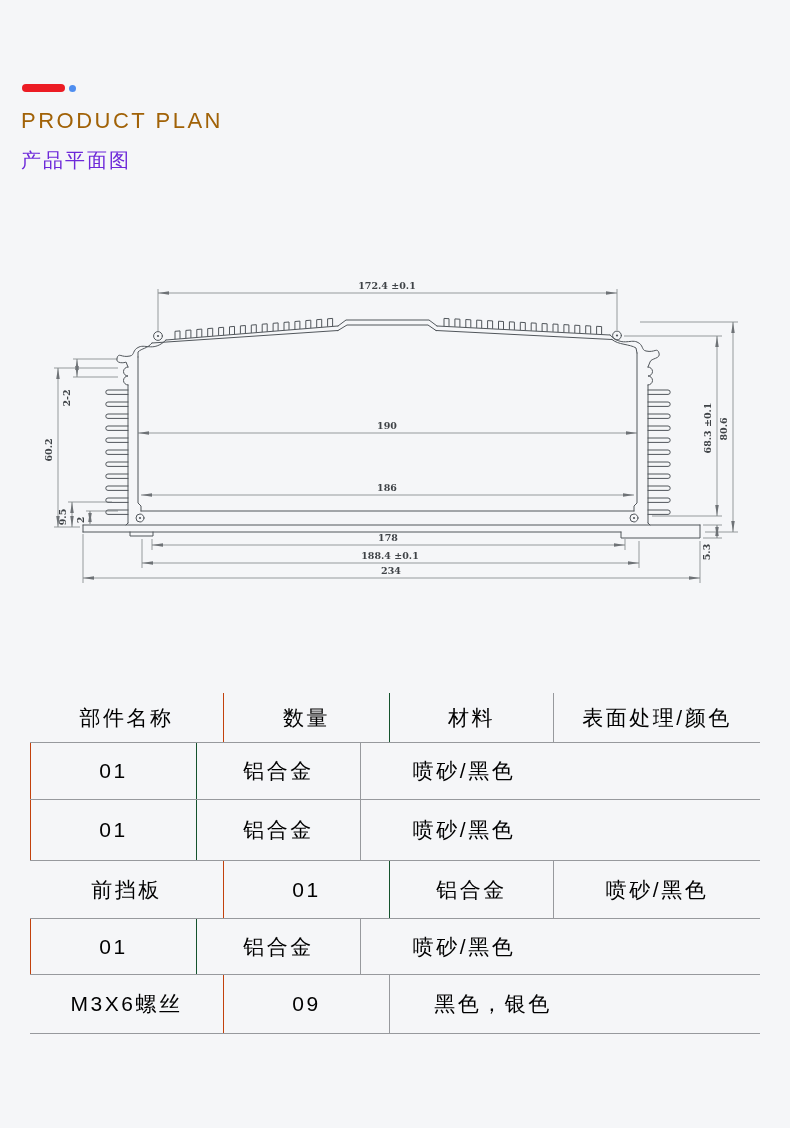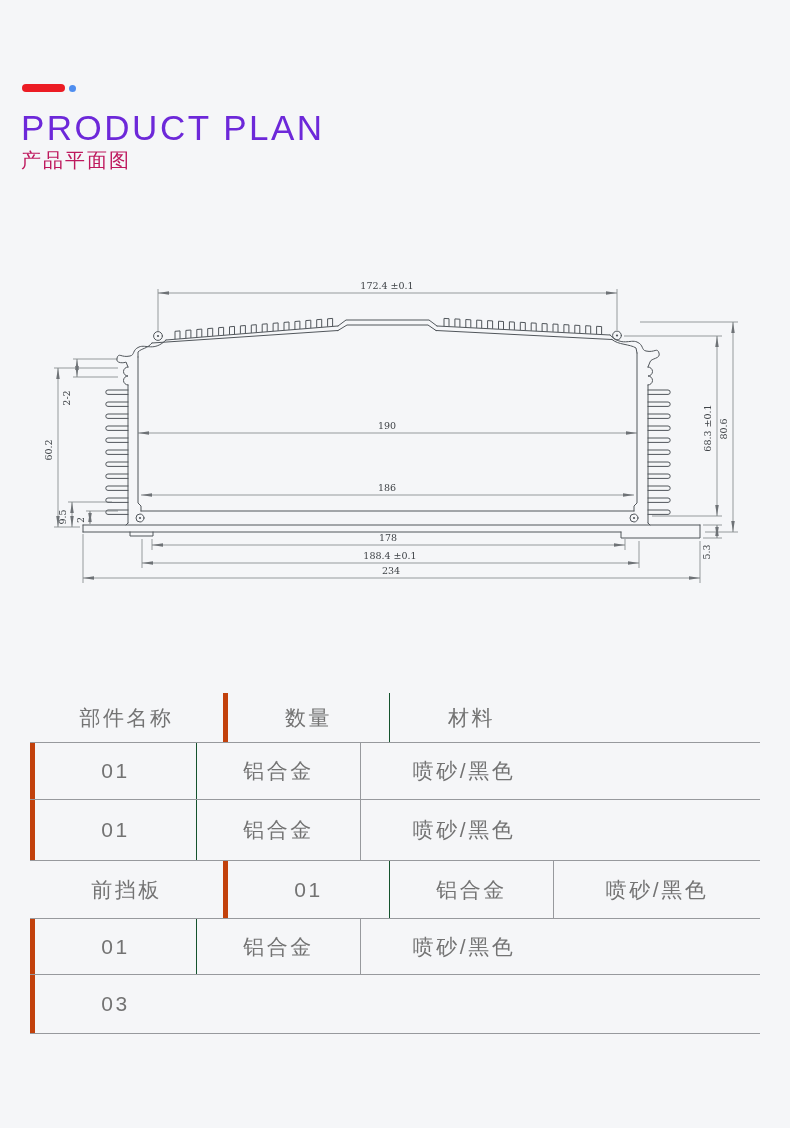--- a/index.html
+++ b/index.html
@@ -12,46 +12,46 @@
   .accent-bar{
     position:absolute;left:22px;top:84px;width:43px;height:8px;
     border-radius:4px;background:#ec1c24;
   }
   .accent-dot{
     position:absolute;left:69px;top:85px;width:7px;height:7px;
     border-radius:50%;background:#4f8ef0;
   }
   .title-en{
     position:absolute;left:21px;top:108px;
-    font-size:35px;font-weight:300;letter-spacing:2.5px;
-    color:#6d28d9;
+    font-size:22px;font-weight:300;letter-spacing:2.5px;
+    color:#a16207;
   }
   .title-cn{
     position:absolute;left:21px;top:147px;
-    font-size:20px;letter-spacing:2px;color:#be185d;
+    font-size:20px;letter-spacing:2px;color:#6d28d9;
   }
   
   .drawing-wrap{
-    position:absolute;left:0;top:245px;width:790px;height:365px;
+    position:absolute;left:0;top:245px;width:790px;height:365px;font-weight:bold;
   }
   .drawing-wrap svg{width:790px;height:365px;display:block;}
   
   .spec-table{
     position:absolute;left:30px;top:693px;width:730px;
   }
   .spec-row{
     display:flex;border-bottom:1px solid #97999d;
   }
   .spec-cell{
     display:flex;align-items:center;justify-content:center;
-    font-size:21px;color:#737373;letter-spacing:2.5px;
+    font-size:21px;color:#000000;letter-spacing:2.5px;
     box-sizing:border-box;
   }
   .spec-cell.c0{width:193px;}
-  .spec-cell.c1{width:166px;border-left:5px solid #c2410c;}
+  .spec-cell.c1{width:166px;border-left:1px solid #c2410c;}
   .spec-cell.c2{width:164px;border-left:1px solid #14532d;}
   .spec-cell.c3{width:207px;border-left:1px solid #97999d;}
   .r-head{height:49px;}
   .r0{height:56px;}
   .r1{height:60px;}
   .r2{height:57px;justify-content:space-between;}
   .r3{height:55px;}
   .r4{height:58px;}
 </style>
 </head>
@@ -182,20 +182,21 @@
         </g>
       </g>
     </svg>
 </div>
 
 <div class="spec-table">
   <div class="spec-row r-head">
     <div class="spec-cell c0">部件名称</div>
     <div class="spec-cell c1">数量</div>
     <div class="spec-cell c2">材料</div>
+    <div class="spec-cell c3">表面处理/颜色</div>
   </div>
   <div class="spec-row r0">
     <div class="spec-cell c1">01</div>
     <div class="spec-cell c2">铝合金</div>
     <div class="spec-cell c3">喷砂/黑色</div>
   </div>
   <div class="spec-row r1">
     <div class="spec-cell c1">01</div>
     <div class="spec-cell c2">铝合金</div>
     <div class="spec-cell c3">喷砂/黑色</div>
@@ -205,15 +206,17 @@
     <div class="spec-cell c1">01</div>
     <div class="spec-cell c2">铝合金</div>
     <div class="spec-cell c3">喷砂/黑色</div>
   </div>
   <div class="spec-row r3">
     <div class="spec-cell c1">01</div>
     <div class="spec-cell c2">铝合金</div>
     <div class="spec-cell c3">喷砂/黑色</div>
   </div>
   <div class="spec-row r4">
-    <div class="spec-cell c1">03</div>
+    <div class="spec-cell c0">M3X6螺丝</div>
+    <div class="spec-cell c1">09</div>
+    <div class="spec-cell c3">黑色，银色</div>
   </div>
 </div>
 
 </body></html>

